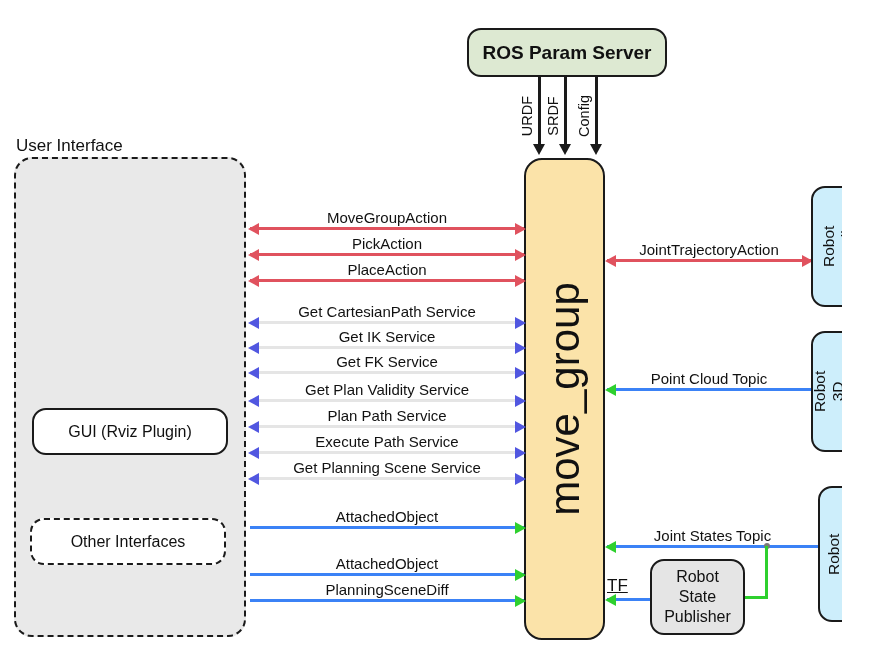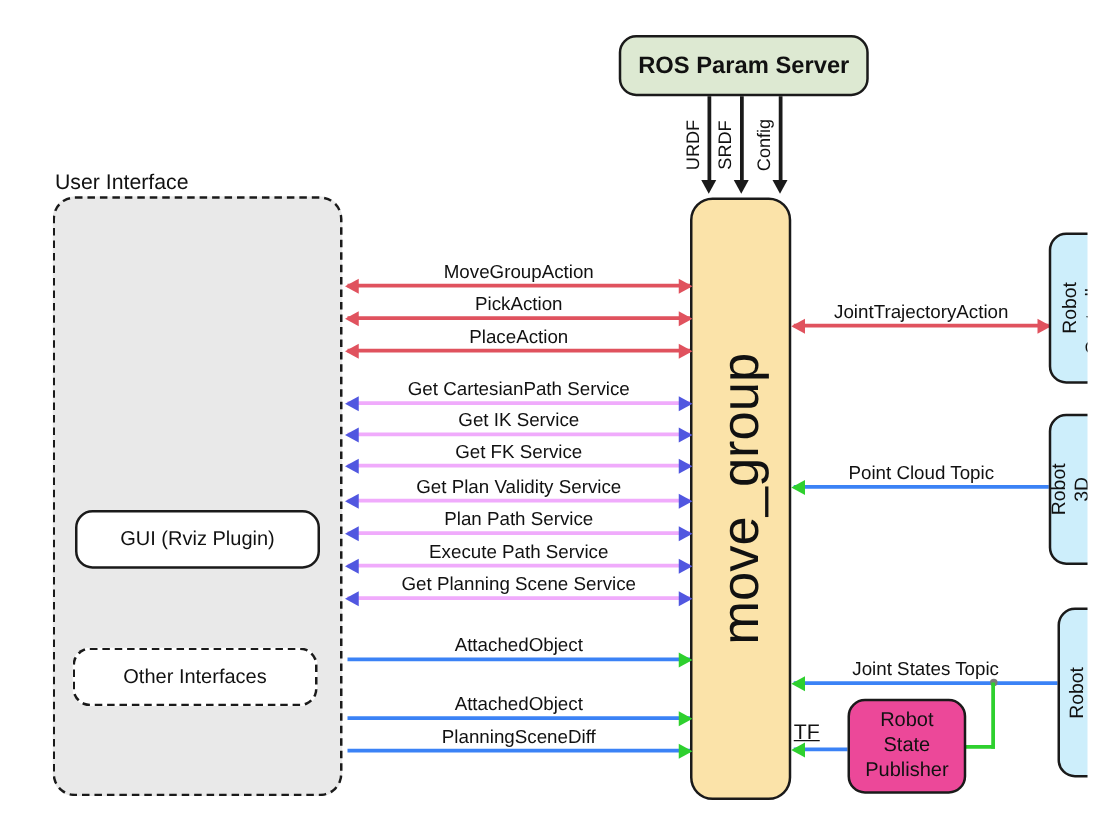--- a/index.html
+++ b/index.html
@@ -1,31 +1,31 @@
 <!DOCTYPE html>
 <html><head>
 <meta charset="utf-8">
 <style>
   * { margin:0; padding:0; box-sizing:border-box; }
   html,body { background:#fff; }
   #stage {
     position:relative; width:842px; height:654px; overflow:hidden;
-    font-family:"Liberation Sans", sans-serif; color:#111; background:#fff;margin-left:28px;
+    font-family:"Liberation Sans", sans-serif; color:#111; background:#fff;
   }
   .box {
     position:absolute; background:#fff; border:2.5px solid #1a1a1a; border-radius:14px;
     display:flex; align-items:center; justify-content:center; text-align:center;
   }
   .two-line { line-height:1.32; font-size:15.5px; }
   .vtext { transform:rotate(-90deg); white-space:pre-line; text-align:center;
            line-height:1.18; font-size:15.5px; }
   
   .hline { position:absolute; height:3px; }
   .red   { color:#e0525e; background:#e0525e; }
-  .blue  { color:#5157e0; background:#f0abfc; }
+  .blue  { color:#5157e0; background:#e5e5e5; }
   .green { color:#2ed02e; background:#3b82f6; }
   .head { position:absolute; width:0; height:0; top:-4.5px; }
   .head.l { left:-2px;  border-top:6px solid transparent; border-bottom:6px solid transparent; border-right:11px solid currentColor; }
   .head.r { right:-2px; border-top:6px solid transparent; border-bottom:6px solid transparent; border-left:11px solid currentColor; }
   .albl { position:absolute; left:0; right:0; bottom:4px; text-align:center;
           font-size:15px; color:#111; white-space:nowrap; }
   
   .varrow { position:absolute; width:3px; background:#1a1a1a; }
   .varrow::after { content:""; position:absolute; bottom:-10px; left:-5px;
     border-left:6.5px solid transparent; border-right:6.5px solid transparent;
@@ -164,20 +164,20 @@
 
   <div class="dot" style="left:764px; top:543px;"></div>
   <div class="junction-line" style="left:765px; top:546px; width:3px; height:53px;"></div>
   <div class="junction-line" style="left:744px; top:596px; width:24px; height:3px;"></div>
 
   <div class="hline green" style="left:607px; top:598px; width:43px;">
     <span class="head l"></span>
   </div>
   <div style="position:absolute; left:607px; top:576px; width:42px; text-align:left; font-size:17px;text-decoration:underline;">TF</div>
 
-  <div class="box" style="left:650px; top:559px; width:95px; height:76px; background:#ec4899; flex-direction:column; font-size:16px; line-height:1.25;">
+  <div class="box" style="left:650px; top:559px; width:95px; height:76px; background:#e5e5e5; flex-direction:column; font-size:16px; line-height:1.25;">
     <span>Robot</span>
     <span>State</span>
     <span>Publisher</span>
   </div>
 
 
 </div>
 
 </body></html>

